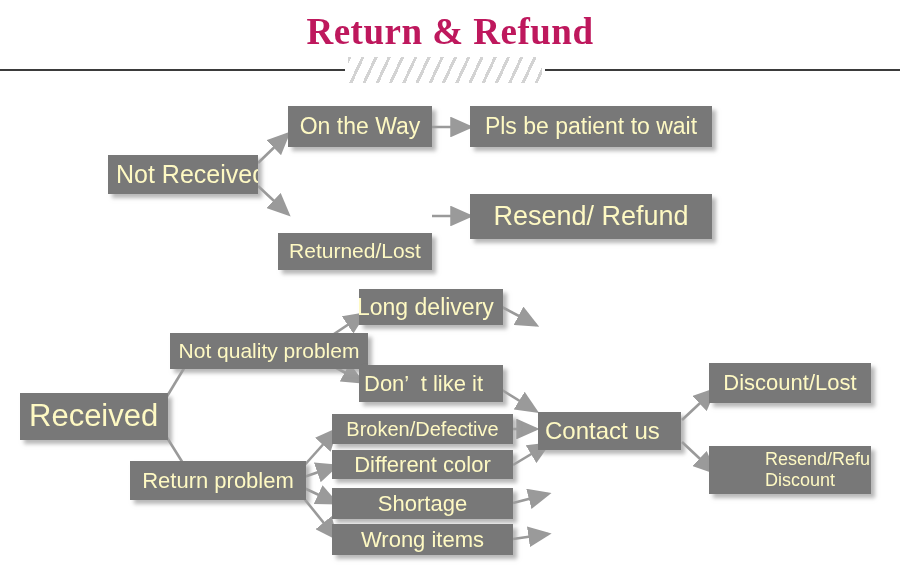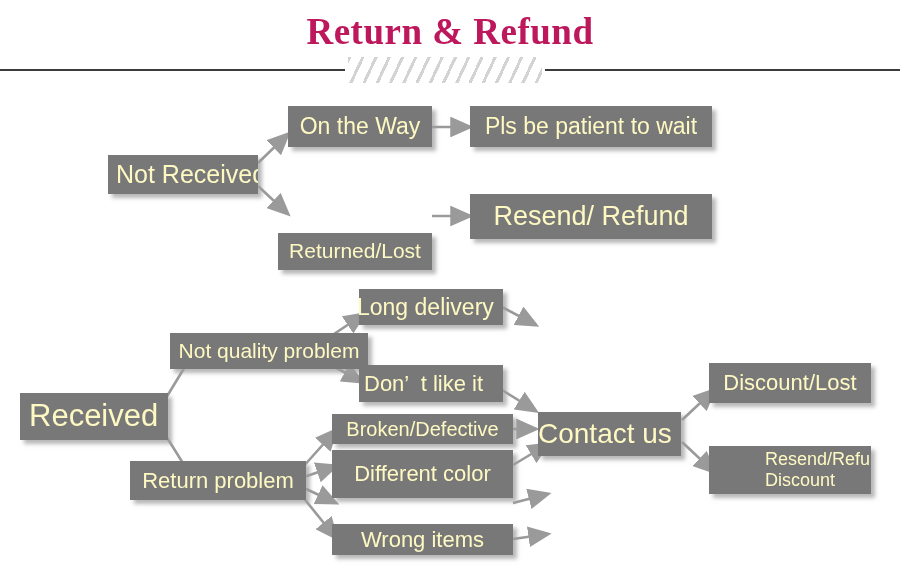--- a/index.html
+++ b/index.html
@@ -134,30 +134,33 @@
   </div>
 
   <div class="box l" style="left:359px;top:365px;width:144px;height:37px;padding-left:5px;font-size:22px;">
     <span>Don’  t like it</span>
   </div>
 
   <div class="box c" style="left:332px;top:414px;width:181px;height:30px;font-size:20px;">
     <span>Broken/Defective</span>
   </div>
 
-  <div class="box c" style="left:332px;top:450px;width:181px;height:48px;font-size:22px;">
+  <div class="box c" style="left:332px;top:450px;width:181px;height:29px;font-size:22px;">
     <span>Different color</span>
   </div>
 
+  <div class="box c" style="left:332px;top:488px;width:181px;height:31px;font-size:22px;">
+    <span>Shortage</span>
+  </div>
 
   <div class="box c" style="left:332px;top:524px;width:181px;height:31px;font-size:22px;">
     <span>Wrong items</span>
   </div>
 
-  <div class="box l" style="left:538px;top:412px;width:143px;height:44px;font-size:28px;">
+  <div class="box l" style="left:538px;top:412px;width:143px;height:38px;padding-left:7px;font-size:24px;">
     <span>Contact us</span>
   </div>
 
   <div class="box c" style="left:709px;top:363px;width:162px;height:40px;font-size:22px;">
     <span>Discount/Lost</span>
   </div>
 
   <div class="box l" style="left:709px;top:446px;width:162px;height:48px;padding-left:8px;font-size:18px;">
     <span style="line-height:1.15;margin-left:48px;">Resend/Refund/
 Discount</span>

